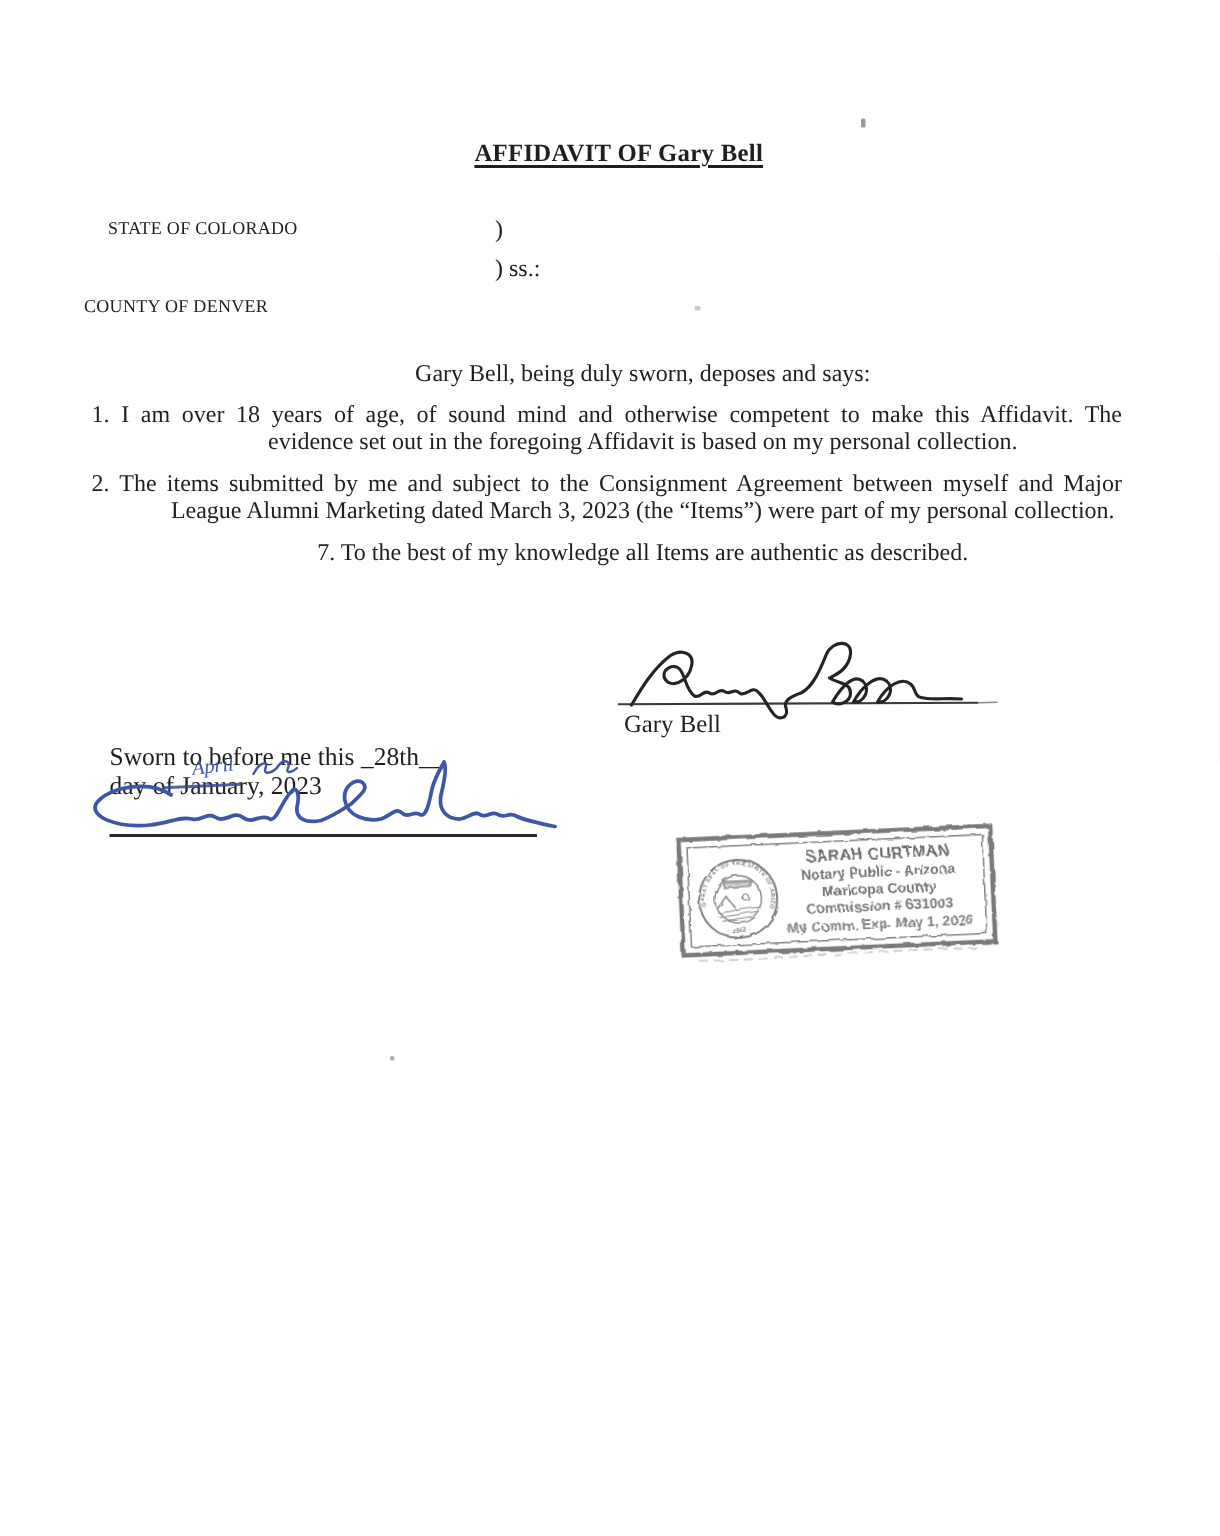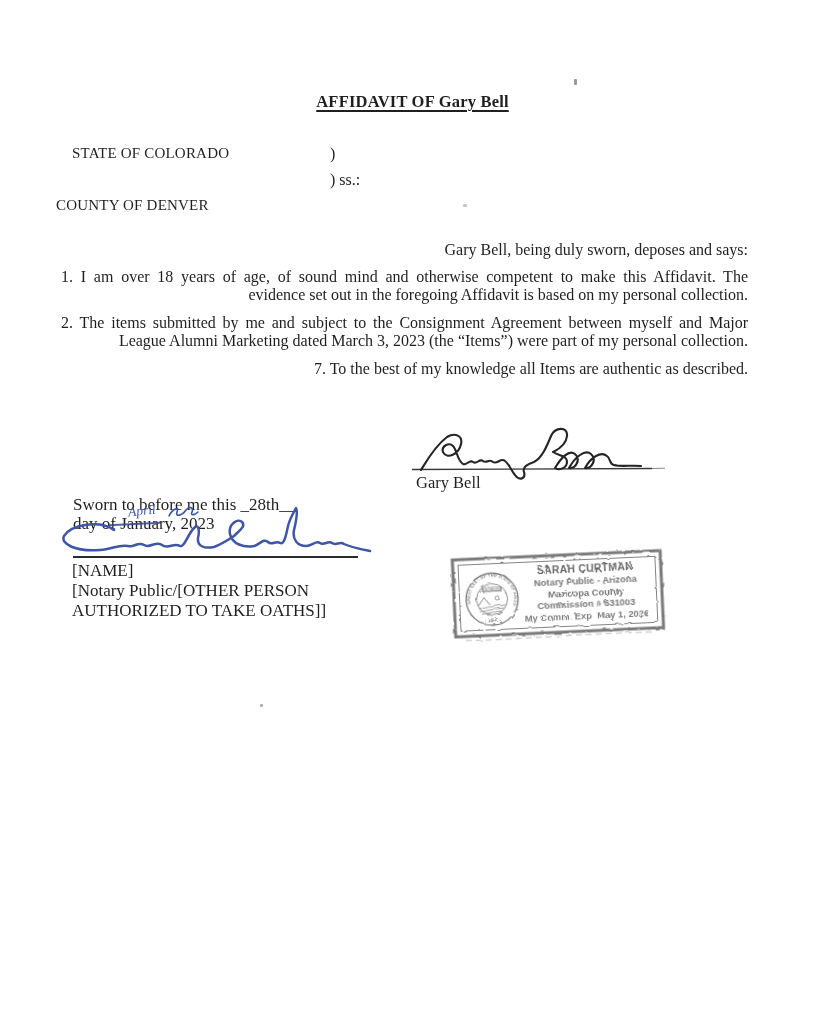--- a/index.html
+++ b/index.html
@@ -16,27 +16,27 @@
   .abs{position:absolute;}
   .doc-title{
     left:0;top:92px;width:100%;
     text-align:center;
     font-size:16.5px;font-weight:bold;
     letter-spacing:.2px;
     text-decoration:underline;
     text-decoration-thickness:1.8px;
     text-underline-offset:3px;
   }
-  .venue-label{font-size:15px;letter-spacing:.2px;white-space:nowrap;}
+  .venue-label{font-size:12px;letter-spacing:.2px;white-space:nowrap;}
   .venue-paren{font-size:16px;white-space:nowrap;}
   .body-block{left:61px;top:241px;width:687px;font-size:16px;line-height:18px;}
   .para{margin:0 0 10px 0;}
   .intro{margin:0 0 9px 0;}
   .jline{text-align:justify;text-align-last:justify;white-space:normal;}
-  .lline{text-align:right;white-space:nowrap;margin-left:48px;}
+  .lline{text-align:center;white-space:nowrap;margin-left:48px;}
   .sig-svg{overflow:visible;}
   .printed-name{font-size:16.5px;white-space:nowrap;}
   .jurat-line{font-size:17px;white-space:nowrap;}
   .strike-line{height:2px;background:#37478f;transform:rotate(-2.5deg);opacity:.85;}
   .hand-month{
     font-size:13.5px;font-style:italic;color:#3f55a6;
     transform:rotate(-6deg);white-space:nowrap;
     font-family:"Liberation Serif", serif;
   }
   .black-rule{height:2px;background:#2b2b2b;}
@@ -94,25 +94,20 @@
   <svg class="abs sig-svg" style="left:48px;top:496px;" width="330" height="70" viewBox="0 0 330 70" aria-label="Sarah Curtman">
     <path d="M66,34 C52,24 24,28 16,40 C12,48 28,56 52,54 C64,53 72,48 80,50 C86,52 90,45 96,49
          C102,53 108,44 114,49 C120,54 126,46 132,50 C136,52 140,38 146,32 C150,27 152,34 150,42
          C149,50 156,53 166,51 C174,48 180,44 186,40 C192,34 198,30 194,26 C190,22 180,28 182,38
          C184,48 196,52 206,50 C212,48 216,42 220,46 C224,50 228,44 232,47 C236,49 238,40 240,30
          C242,22 246,16 248,12 C250,16 248,26 246,34 C244,44 250,50 258,50 C264,50 268,44 272,47
          C276,50 280,44 284,47 C288,50 292,45 296,48 C302,51 312,53 322,55" fill="none" stroke="#3f55a6" stroke-width="2.5" stroke-linecap="round" stroke-linejoin="round"></path>
   </svg>
   <div class="abs black-rule" style="left:73px;top:556px;width:285px;"></div>
 
-  <div class="abs name-block" style="left:72px;top:561px;">
-    <div>[NAME]</div>
-    <div>[Notary Public/[OTHER PERSON</div>
-    <div>AUTHORIZED TO TAKE OATHS]]</div>
-  </div>
 
   <svg class="abs" style="left:446px;top:546px;" width="236" height="100" viewBox="0 0 236 100">
     <defs>
       <filter id="stampRough" x="-8%" y="-8%" width="116%" height="116%">
         <feTurbulence type="fractalNoise" baseFrequency="0.13" numOctaves="2" seed="7" result="n"></feTurbulence>
         <feDisplacementMap in="SourceGraphic" in2="n" scale="2.6"></feDisplacementMap>
       </filter>
     </defs>
     <g filter="url(#stampRough)" transform="rotate(-2.6 118 49)" opacity="0.93">
       <rect x="8" y="9" width="208" height="77" fill="none" stroke="#6f6f6f" stroke-width="3"></rect>

